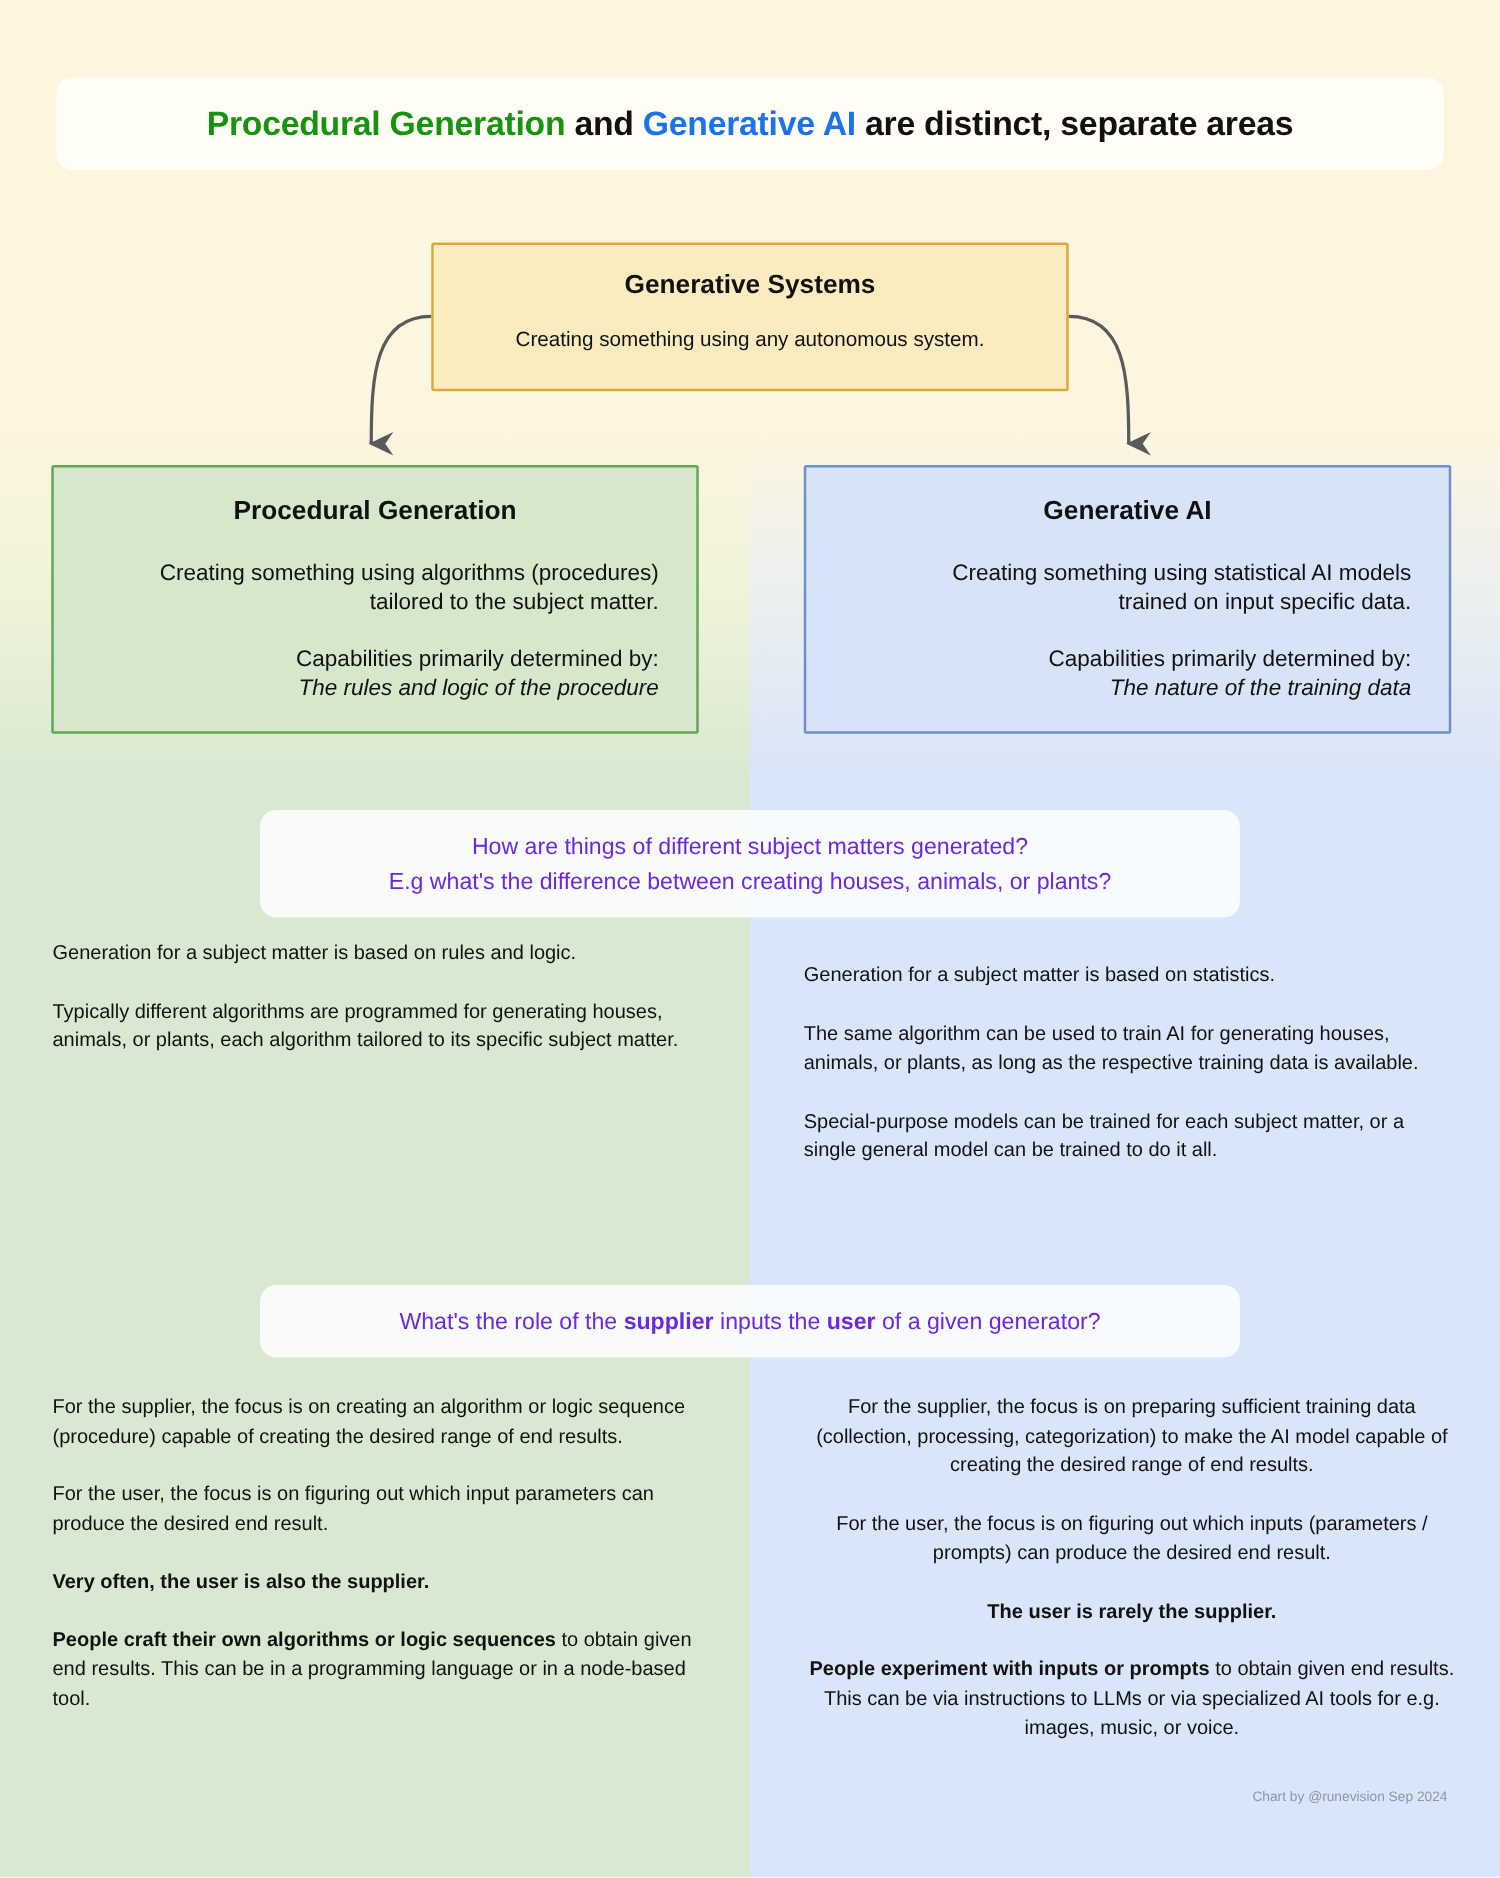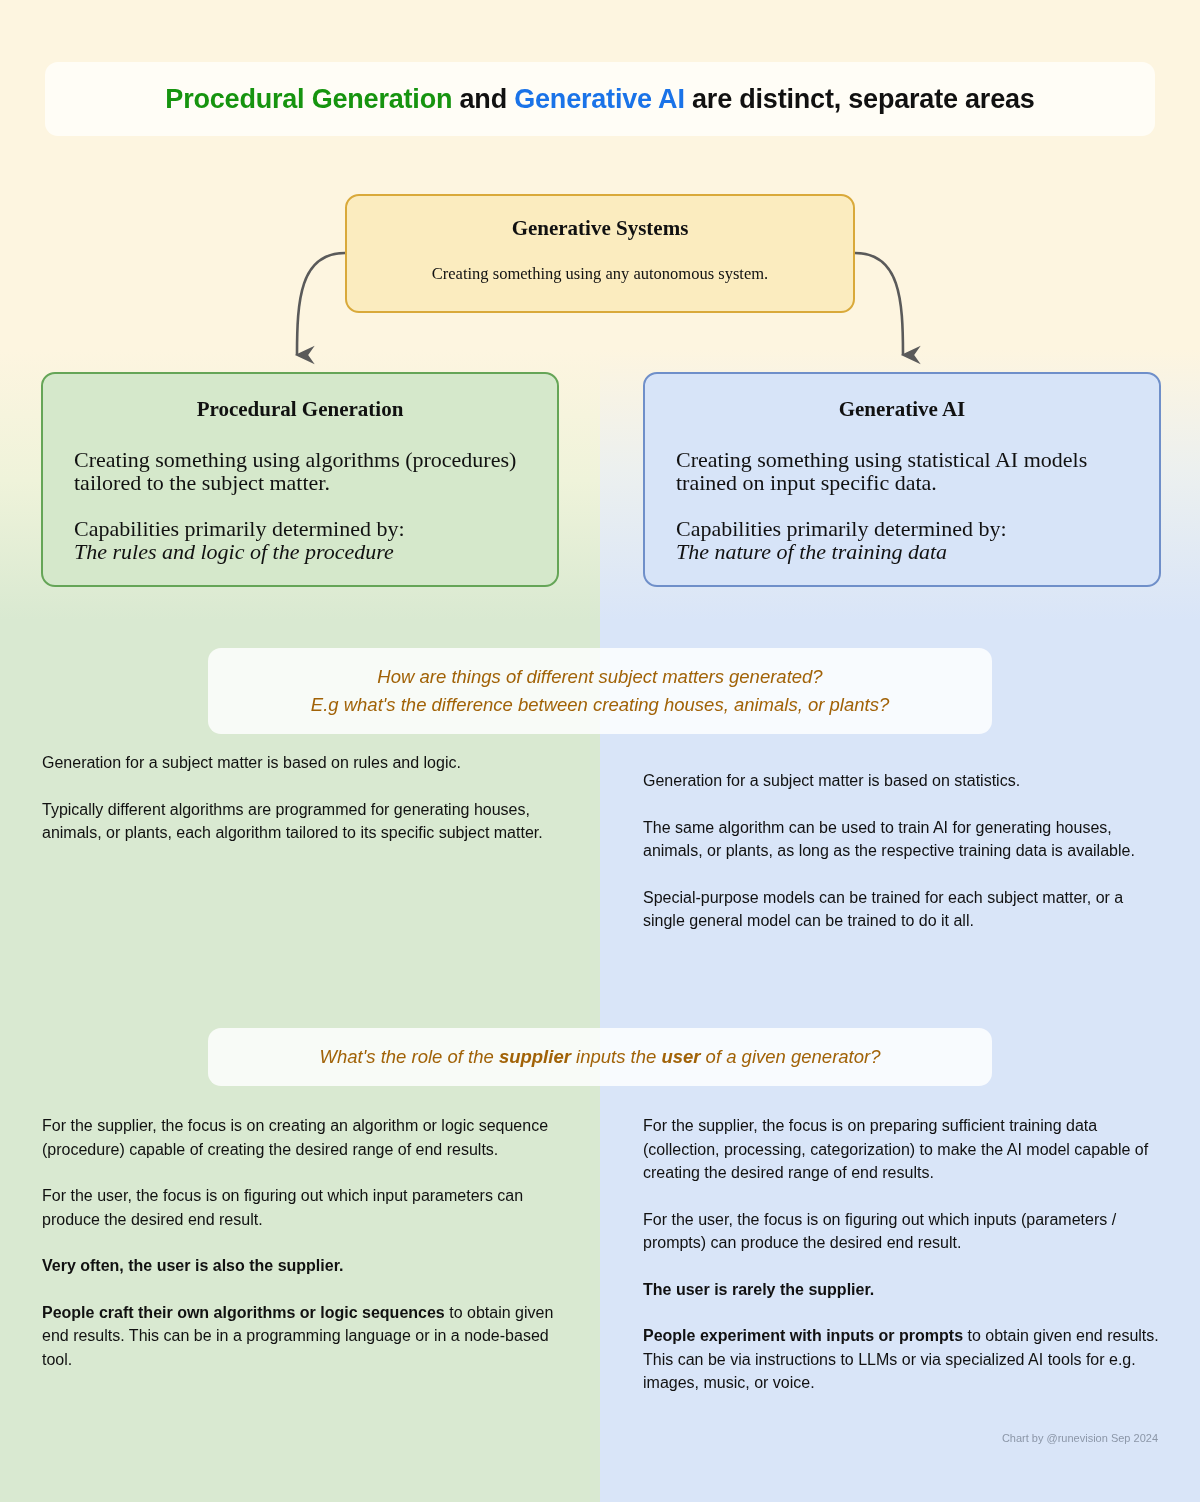--- a/index.html
+++ b/index.html
@@ -63,22 +63,21 @@
     letter-spacing: -0.2px;
     white-space: nowrap;
   }
   .t-proc { color: #16940f; }
   .t-genai { color: #1a73e8; }
 
   
   .box {
     position: absolute;
     box-sizing: border-box;
-    border-radius: 14px;
-    font-family: Liberation Serif, serif;
+    border-radius: 2px;
   }
   .box-top {
     left: 345px;
     top: 194px;
     width: 510px;
     height: 119px;
     background: #fbecbf;
     border: 2px solid #d9a93a;
   }
   .box-top .bx-title {
@@ -113,45 +112,45 @@
   }
   .box .bx-head {
     text-align: center;
     font-size: 21px;
     font-weight: bold;
     color: #111;
     margin-top: 23px;
   }
   .box .bx-body {
     margin: 26px 30px 0 31px;
-    font-size: 22px;
+    font-size: 18px;
     line-height: 23px;
     color: #111;
+    text-align: right;
   }
   .box .bx-body .gap { display: block; height: 23px; }
   .box .bx-body em { font-style: italic; }
 
   
   .qbanner {
     position: absolute;
     left: 208px;
     width: 784px;
     background: rgba(255,255,255,0.82);
     border-radius: 13px;
     display: flex;
     flex-direction: column;
     align-items: center;
     justify-content: center;
   }
   #qbanner-1 { top: 648px; height: 86px; }
   #qbanner-2 { top: 1028px; height: 58px; }
   .qbanner .qline {
     font-size: 18.5px;
-    font-style: italic;
-    color: #a16207;
+    color: #6d28d9;
     line-height: 28px;
     text-align: right;
     white-space: nowrap;
   }
   .qbanner .qline b { font-weight: bold; }
 
   
   .col {
     position: absolute;
     font-size: 16px;
@@ -160,21 +159,21 @@
   }
   .col p {
     margin: 0 0 23px 0;
   }
   .col p:last-child { margin-bottom: 0; }
   .col p b { font-weight: bold; }
 
   #sec1-left  { left: 42px;  top: 751px;  width: 540px; }
   #sec1-right { left: 643px; top: 769px;  width: 525px; }
   #sec2-left  { left: 42px;  top: 1114px; width: 540px; }
-  #sec2-right { left: 643px; top: 1114px; width: 525px; }
+  #sec2-right { left: 643px; top: 1114px; width: 525px; text-align: center; }
 
   
   .footer {
     position: absolute;
     right: 42px;
     top: 1432px;
     font-size: 11px;
     color: #8c97a8;
   }
 

